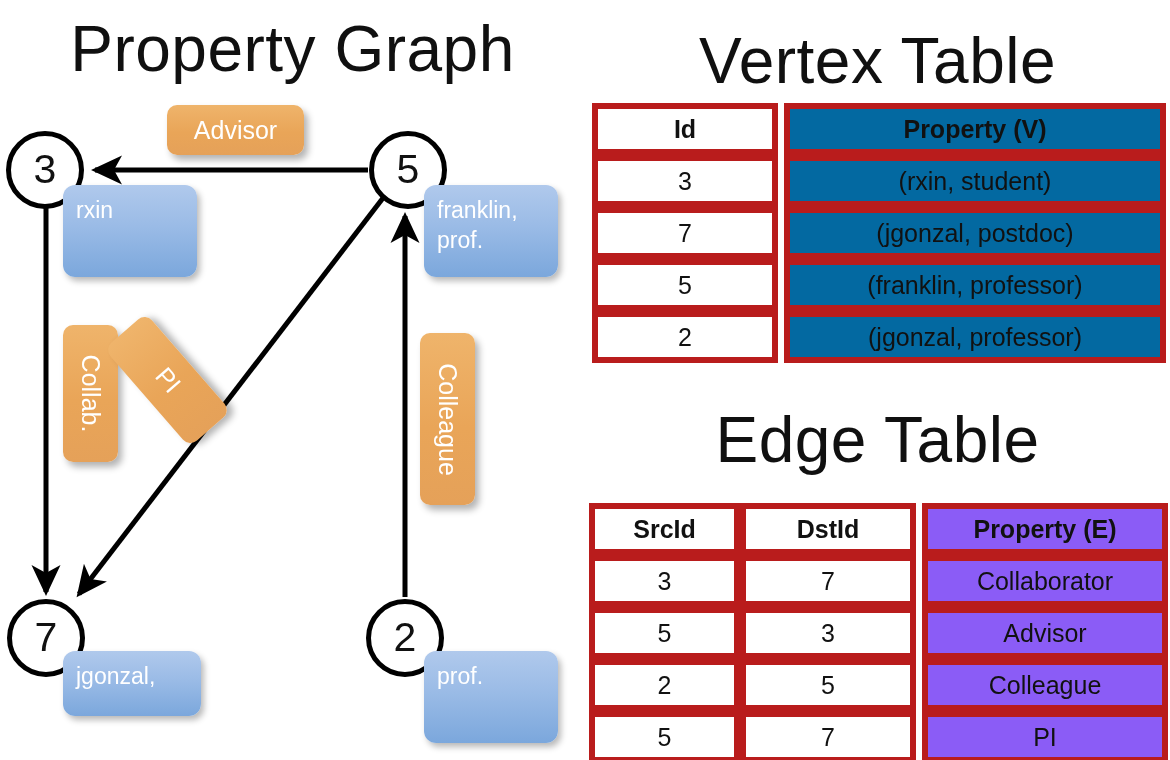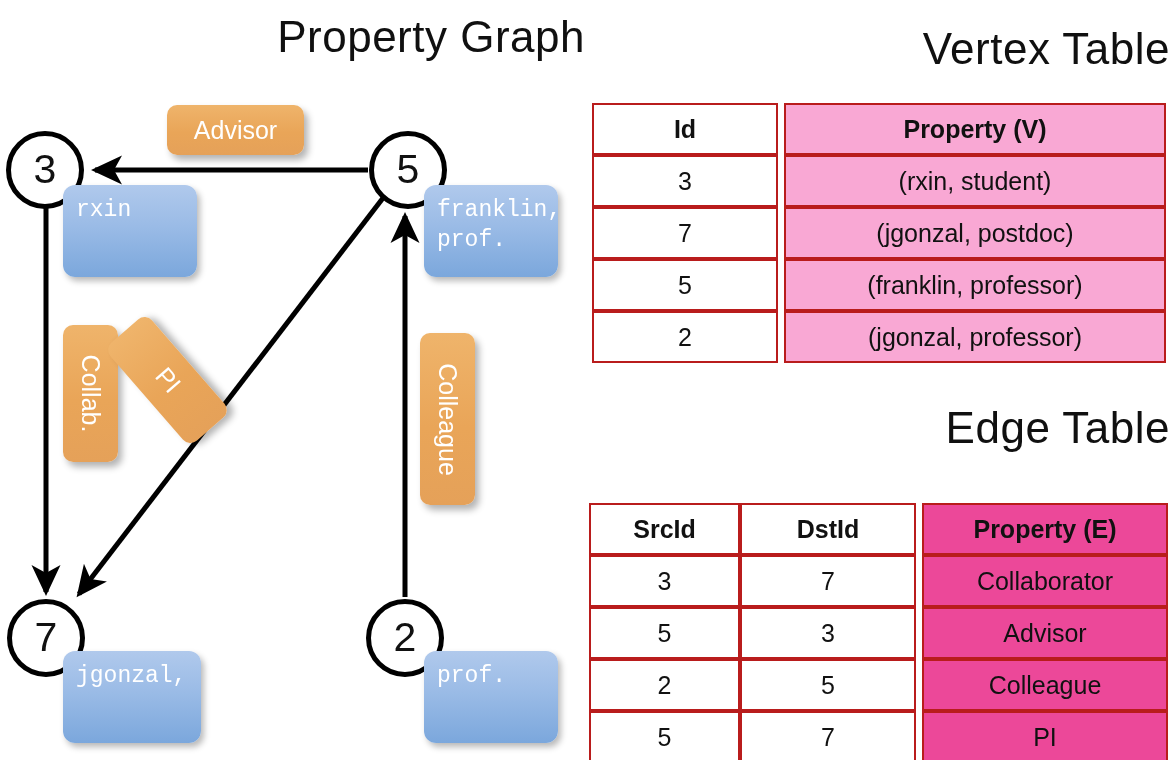--- a/index.html
+++ b/index.html
@@ -14,25 +14,25 @@
     overflow: hidden;
     font-family: "Liberation Sans", sans-serif;
     color: #000000;
   }
 
   
   .title {
     position: absolute;
     font-family: "Liberation Sans", sans-serif;
     font-weight: 300;
-    font-size: 44px;
+    font-size: 64px;
     letter-spacing: 0.5px;
     color: #101010;
     white-space: nowrap;
-    text-align: right;
+    text-align: center;
   }
   #title-property-graph { left: 0px;   top: 12px;  width: 585px; }
   #title-vertex-table   { left: 585px; top: 24px;  width: 585px; }
   #title-edge-table     { left: 585px; top: 403px; width: 585px; }
 
   
   #graph-panel {
     position: absolute;
     left: 0; top: 0;
     width: 585px; height: 760px;
@@ -77,25 +77,25 @@
     z-index: 4;
     border-radius: 12px;
     background: linear-gradient(to bottom, #b0c9ec 0%, #9abbe6 45%, #7ba7dc 100%);
     box-shadow: 3px 4px 6px rgba(0,0,0,0.28);
     color: #ffffff;
     font-size: 23px;
     font-weight: 300;
     line-height: 1.32;
     padding: 10px 0 10px 13px;
     box-sizing: border-box;
-    font-family: Liberation Mono, monospace;
+    font-family: Liberation Sans, sans-serif;
   }
   #prop-rxin     { left: 63px;  top: 185px; width: 134px; height: 92px; }
   #prop-franklin { left: 424px; top: 185px; width: 134px; height: 92px; }
-  #prop-jgonzal  { left: 63px;  top: 651px; width: 138px; height: 92px; }
+  #prop-jgonzal  { left: 63px;  top: 651px; width: 138px; height: 65px; }
   #prop-istoica  { left: 424px; top: 651px; width: 134px; height: 92px; }
 
   
   .edge-label {
     position: absolute;
     z-index: 4;
     border-radius: 10px;
     background: linear-gradient(to bottom, #efb46b 0%, #e9a558 55%, #e5a159 100%);
     box-shadow: 4px 5px 7px rgba(0,0,0,0.3);
     color: #ffffff;
@@ -131,38 +131,38 @@
   }
 
   
   .tbl {
     position: absolute;
     border-collapse: separate;
     border-spacing: 0;
     font-family: "Liberation Sans", sans-serif;
   }
   .tbl td {
-    border: 2px solid #b91c1c;
+    border: 6px solid #b91c1c;
     text-align: center;
     font-weight: 300;
     font-size: 25px;
     color: #111;
-    padding: 7px;
+    padding: 0;
     height: 52px;
     box-sizing: border-box;
   }
   .tbl td.hdr { font-weight: 700; font-size: 25px; }
   .tbl td.spacer {
     border: none;
     width: 6px;
     padding: 0;
     background: #fff;
   }
-  .blue-cell { background: #f9a8d4; margin-top: 32px; }
-  .peach-cell { background: #ec4899; }
+  .blue-cell { background: #0369a1; margin-top: 32px; }
+  .peach-cell { background: #8b5cf6; }
 
   #vertex-table { left: 592px; top: 103px; }
   #vertex-table td.col-id   { width: 186px; }
   #vertex-table td.col-prop { width: 382px; }
 
   #edge-table { left: 589px; top: 503px; }
   #edge-table td.col-src  { width: 151px; }
   #edge-table td.col-dst  { width: 176px; }
   #edge-table td.col-prop { width: 246px; }
 </style>

